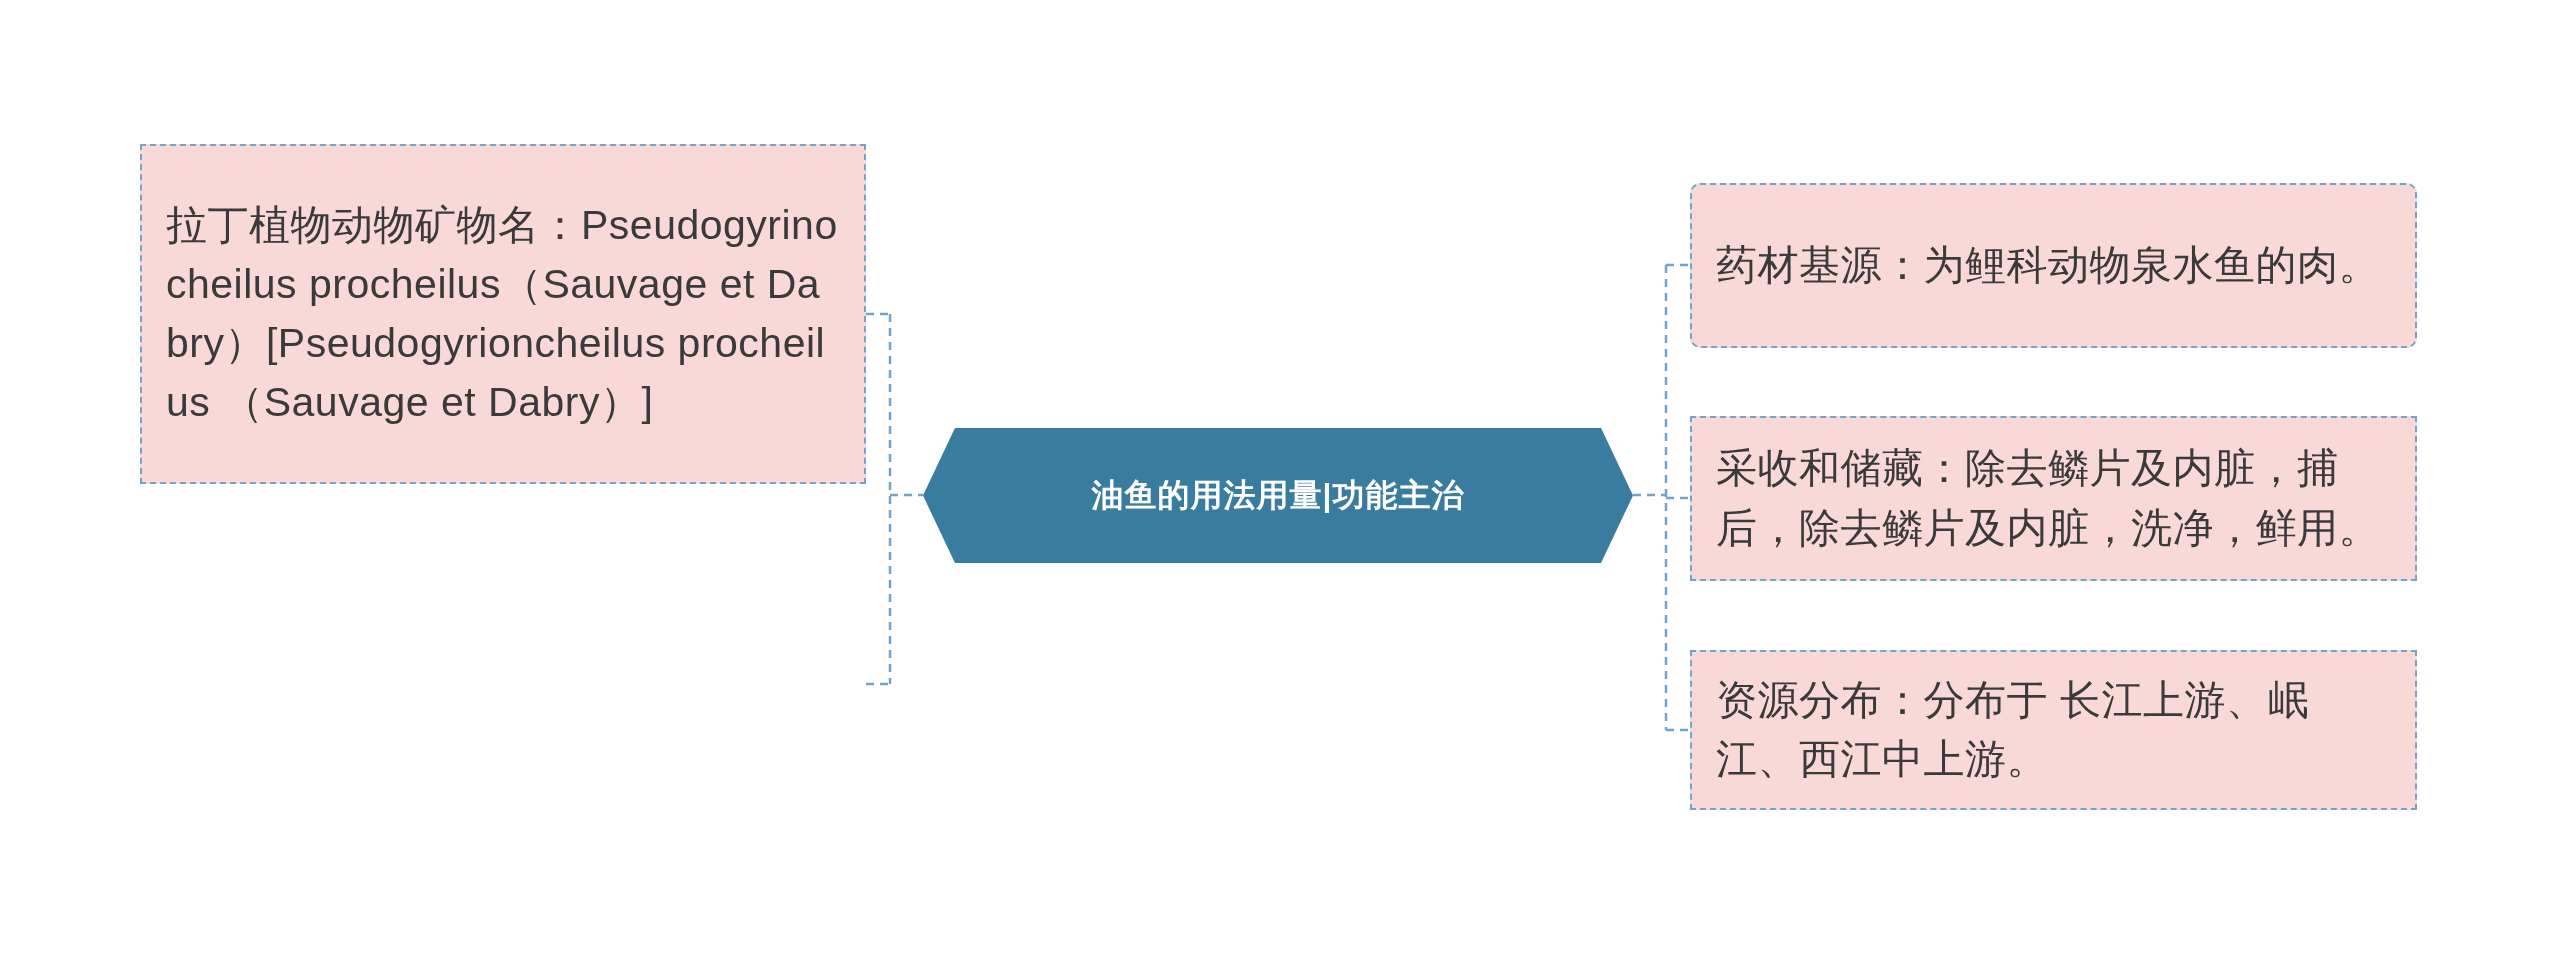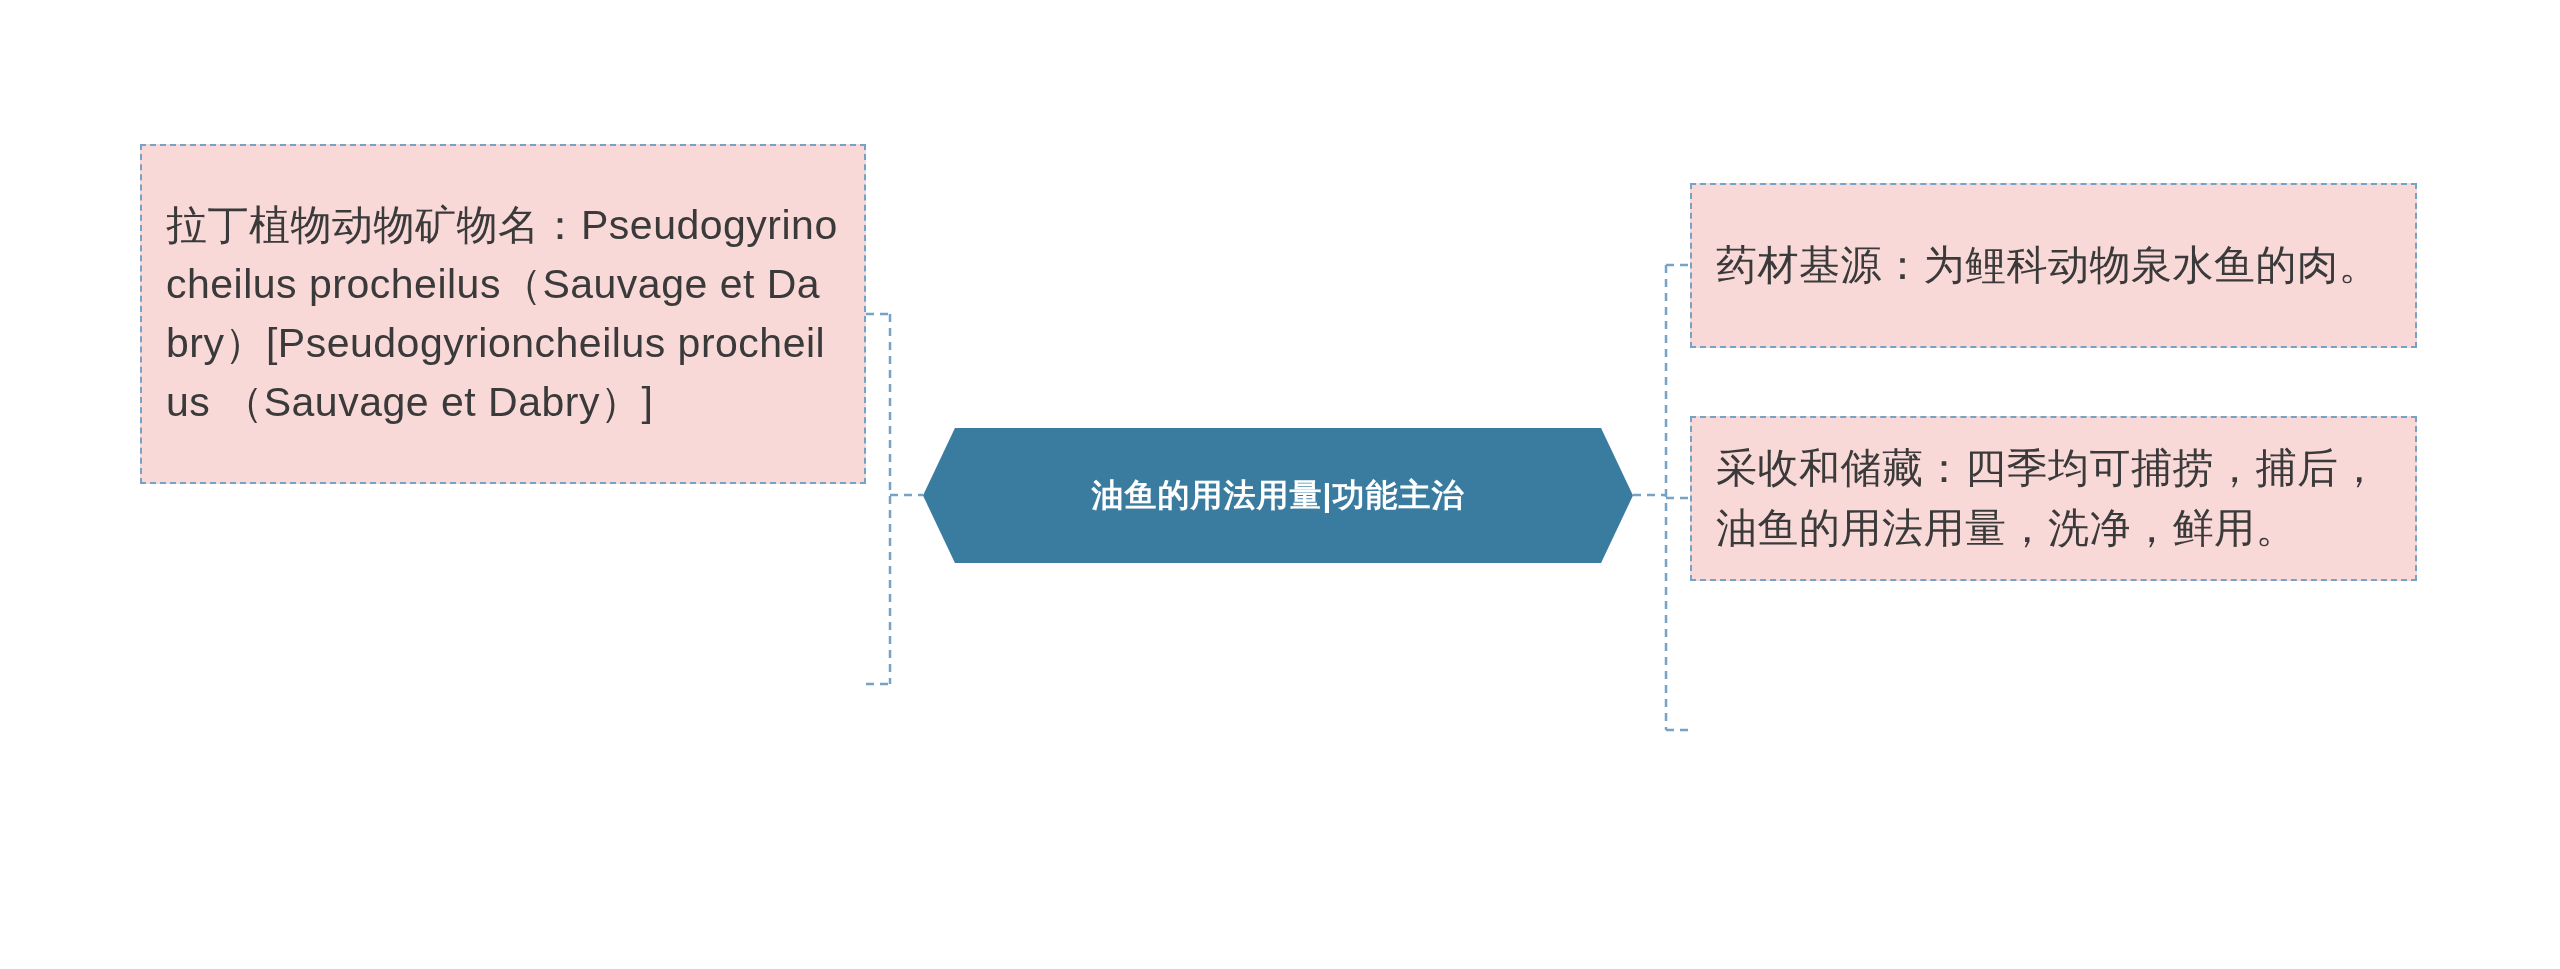--- a/index.html
+++ b/index.html
@@ -45,21 +45,21 @@
     letter-spacing: 0.5px;
     padding: 20px 24px;
     display: flex;
     align-items: center;
     word-break: break-all;
     overflow-wrap: anywhere;
   }
 
   .node-left-1  { left: 140px;  top: 144px; width: 726px; height: 340px; }
   .node-left-2  { left: 140px;  top: 539px; width: 726px; height: 290px; }
-  .node-right-1 { left: 1690px; top: 183px; width: 727px; height: 165px; }
+  .node-right-1 { left: 1690px; top: 183px; width: 727px; height: 165px; border-radius: 10px; }
   .node-right-2 { left: 1690px; top: 416px; width: 727px; height: 165px; }
   .node-right-3 { left: 1690px; top: 650px; width: 727px; height: 160px; }
 
   .center-node {
     position: absolute;
     left: 923px; top: 428px;
     width: 710px; height: 135px;
     background: var(--center-fill);
     color: var(--center-text);
     display: flex;
@@ -89,17 +89,20 @@
 
   <div class="center-node">
     <span>油鱼的用法用量|功能主治</span>
   </div>
 
   <div class="node node-right-1">
     <span>药材基源：为鲤科动物泉水鱼的肉。</span>
   </div>
 
   <div class="node node-right-2">
-    <span>采收和储藏：四季均可捕捞，捕后，油鱼的用法用量，洗净，鲜用。</span>
+    <span>采收和储藏：除去鳞片及内脏，捕后，除去鳞片及内脏，洗净，鲜用。</span>
   </div>
 
+  <div class="node node-right-3">
+    <span>资源分布：分布于 长江上游、岷江、西江中上游。</span>
+  </div>
 
 </div>
 
 </body></html>

